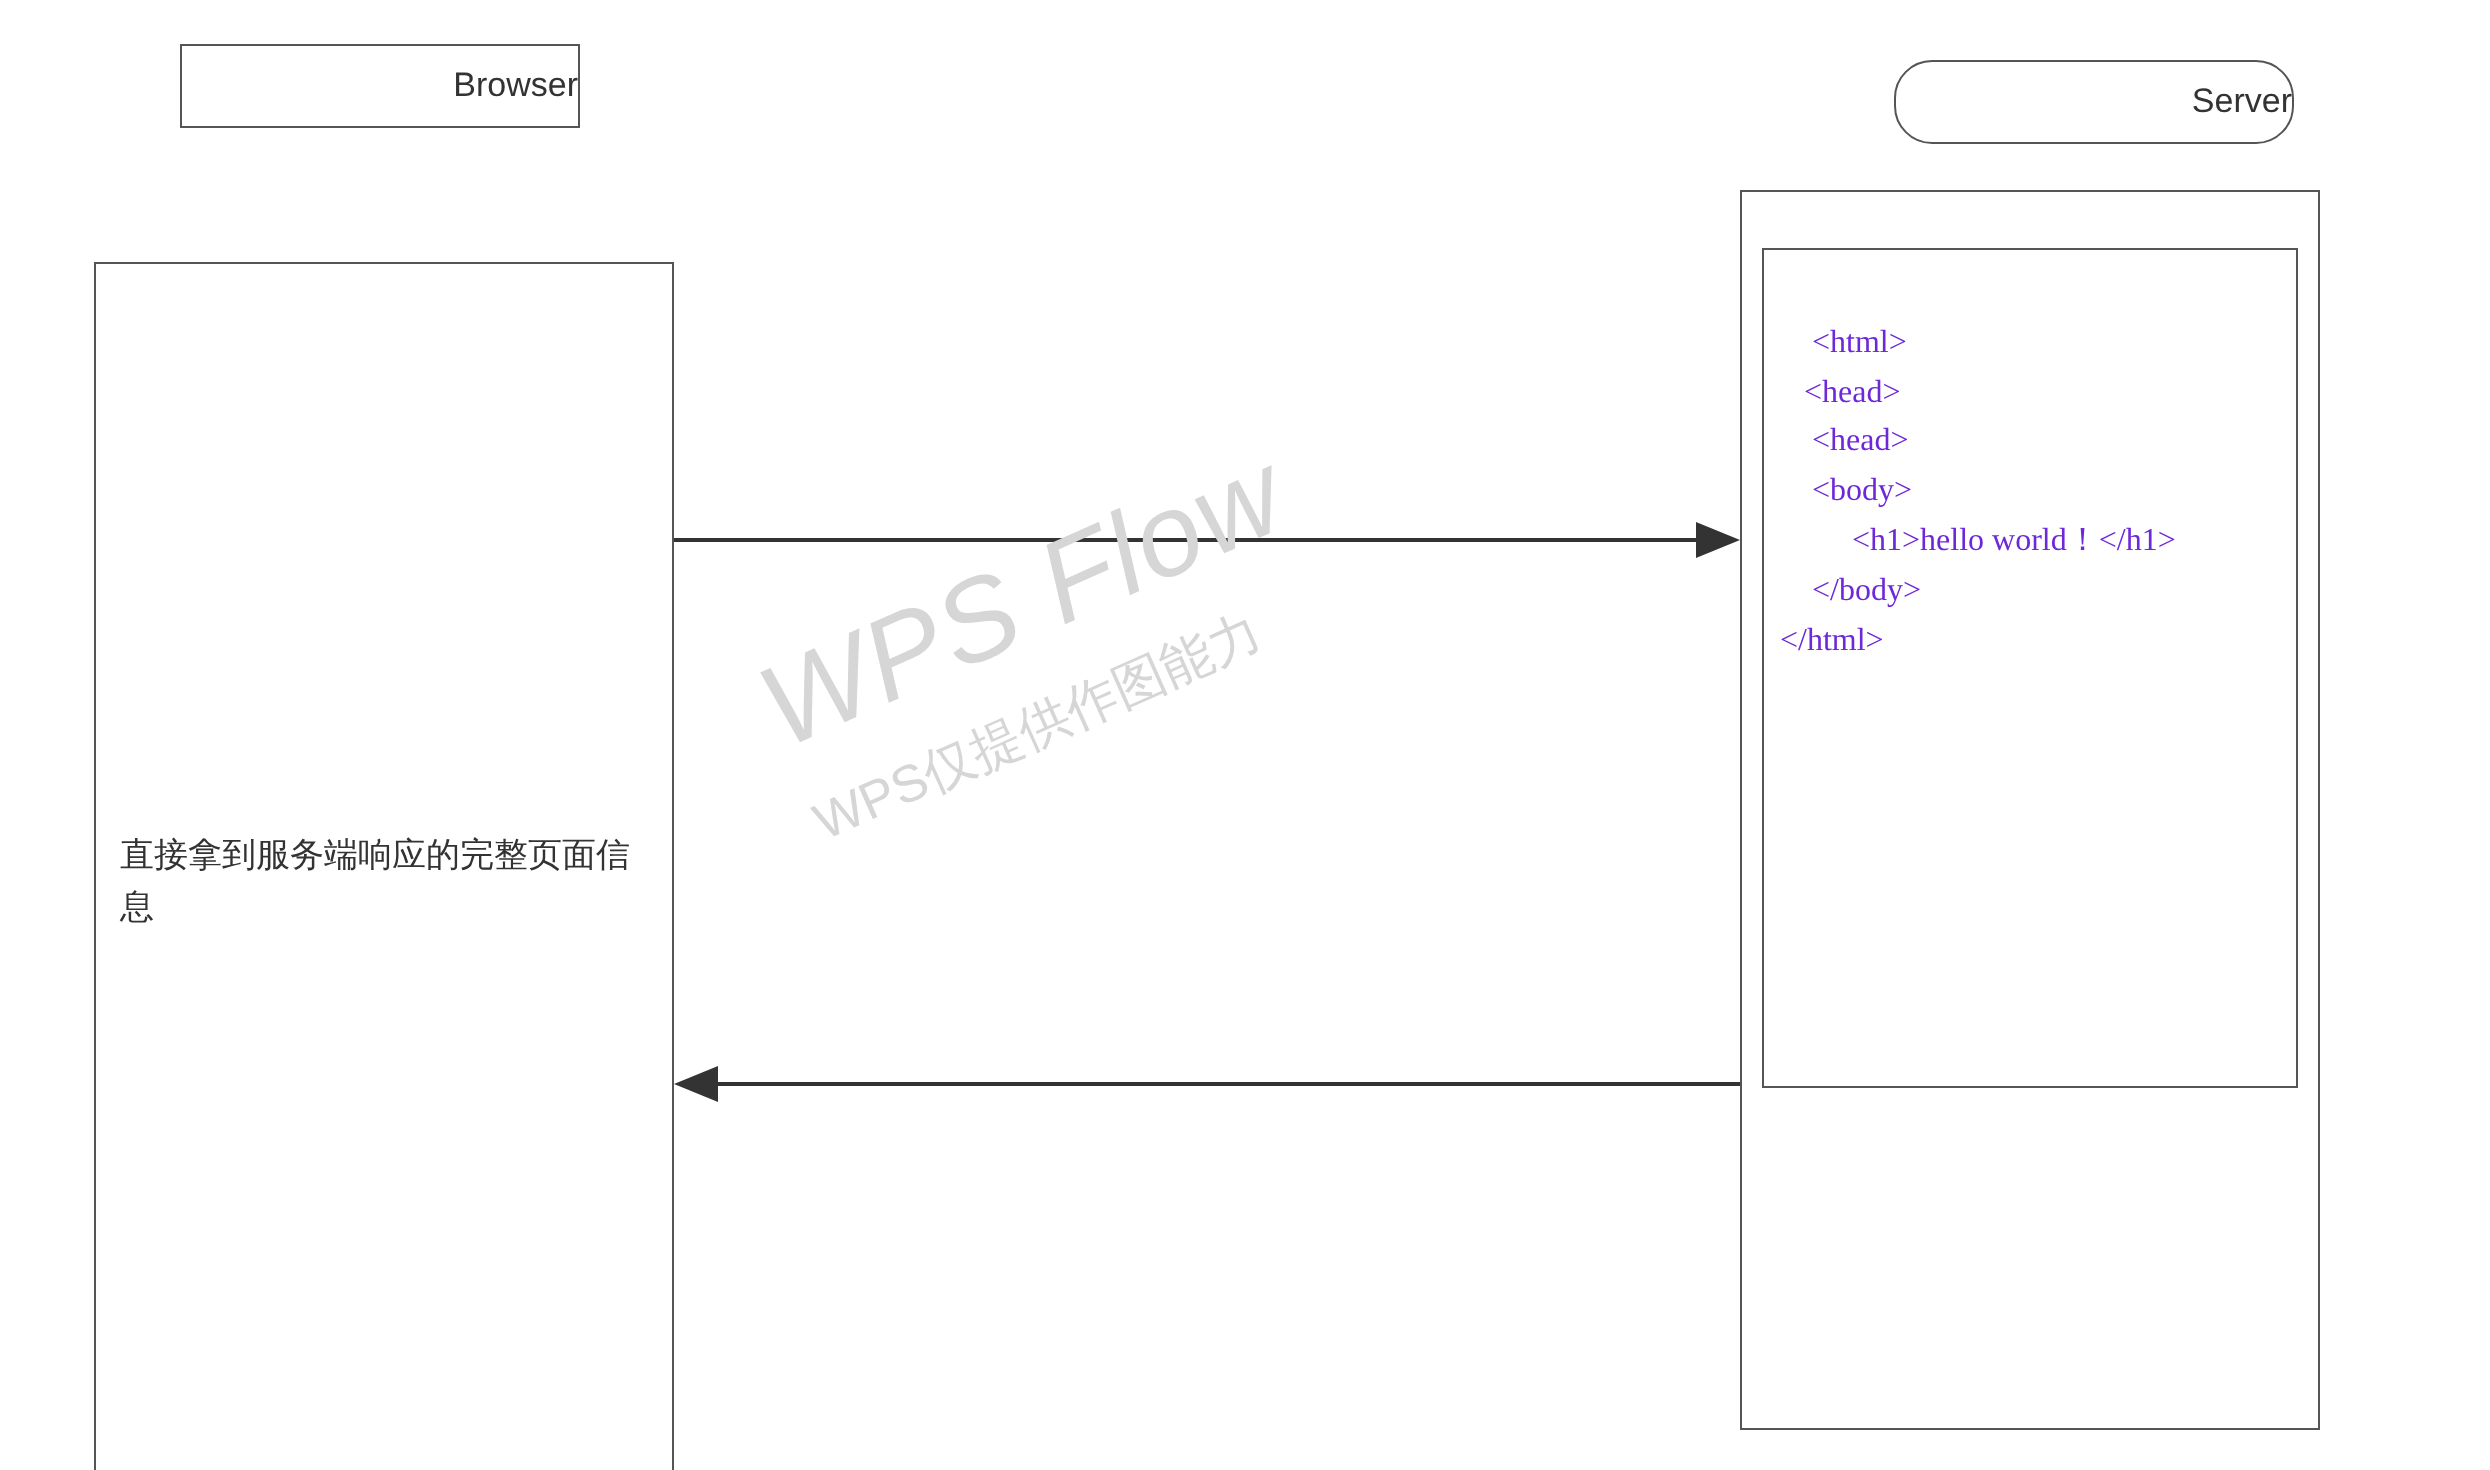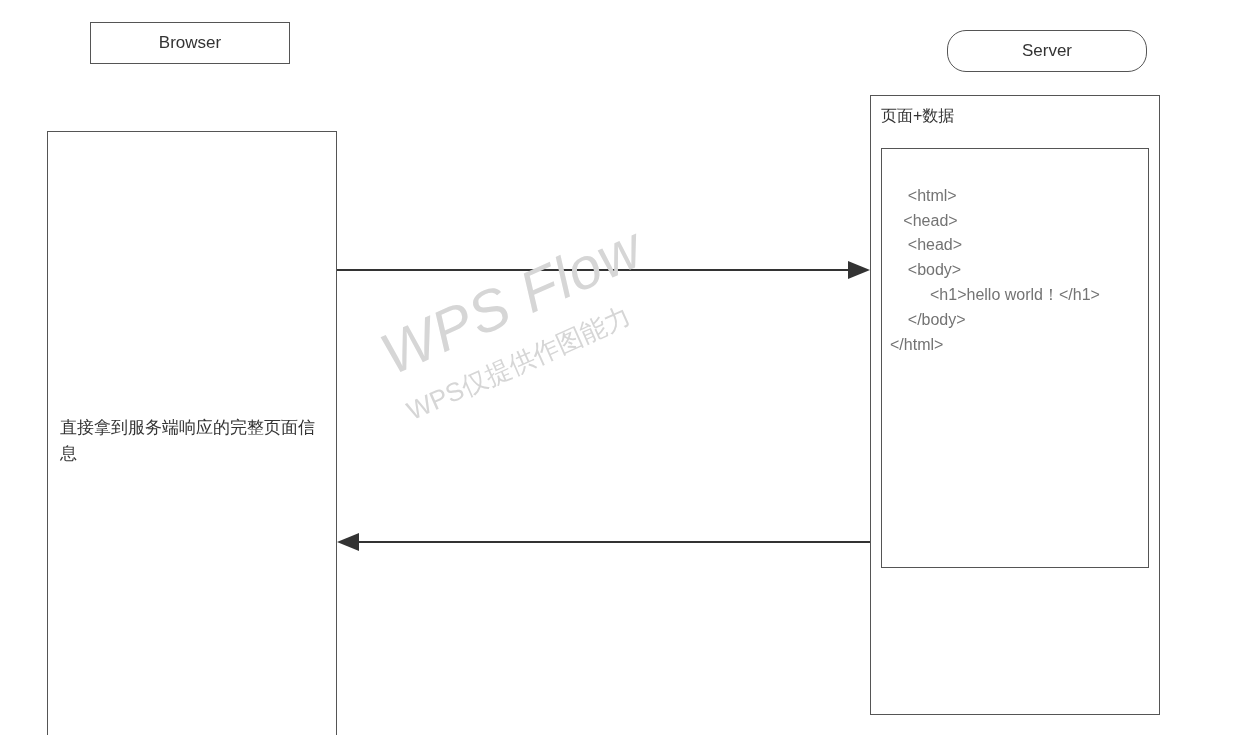--- a/index.html
+++ b/index.html
@@ -17,21 +17,21 @@
     }
     .label-box {
       position: absolute;
       border: 1.5px solid #555;
       background: #fff;
       text-align: center;
       font-size: 17px;
       color: #333;
       display: flex;
       align-items: center;
-      justify-content: center;
+      justify-content: flex-end;
     }
     .big-box {
       position: absolute;
       border: 1.5px solid #555;
       background: #fff;
     }
     .browser-label {
       left: 90px;
       top: 22px;
       width: 200px;
@@ -69,23 +69,23 @@
     .server-desc {
       font-size: 16px;
       color: #333;
       line-height: 1.5;
       margin-bottom: 20px;
     }
     .code-box {
       border: 1.5px solid #555;
       background: #fff;
       padding: 10px 8px;
-      font-family: Liberation Sans, sans-serif;
+      font-family: Liberation Serif, serif;
       font-size: 16px;
-      color: #737373;
+      color: #6d28d9;
       line-height: 1.55;
       white-space: pre;
       height: 420px;
       overflow: hidden;
     }
     .arrow-svg {
       position: absolute;
       pointer-events: none;
     }
     .watermark {
@@ -122,21 +122,20 @@
 <div class="label-box server-label">
   <span>Server</span>
 </div>
 
 <div class="big-box browser-box">
   <div class="browser-text">直接拿到服务端响应的完整页面信息</div>
 </div>
 
 <div class="big-box server-box">
   <div class="server-desc">
-    <div>页面+数据</div>
   </div>
   <div class="code-box">
     <span>&lt;html&gt;
    &lt;head&gt;
     &lt;head&gt;
     &lt;body&gt;
          &lt;h1&gt;hello world！&lt;/h1&gt;
     &lt;/body&gt;
 &lt;/html&gt;</span>
   </div>

